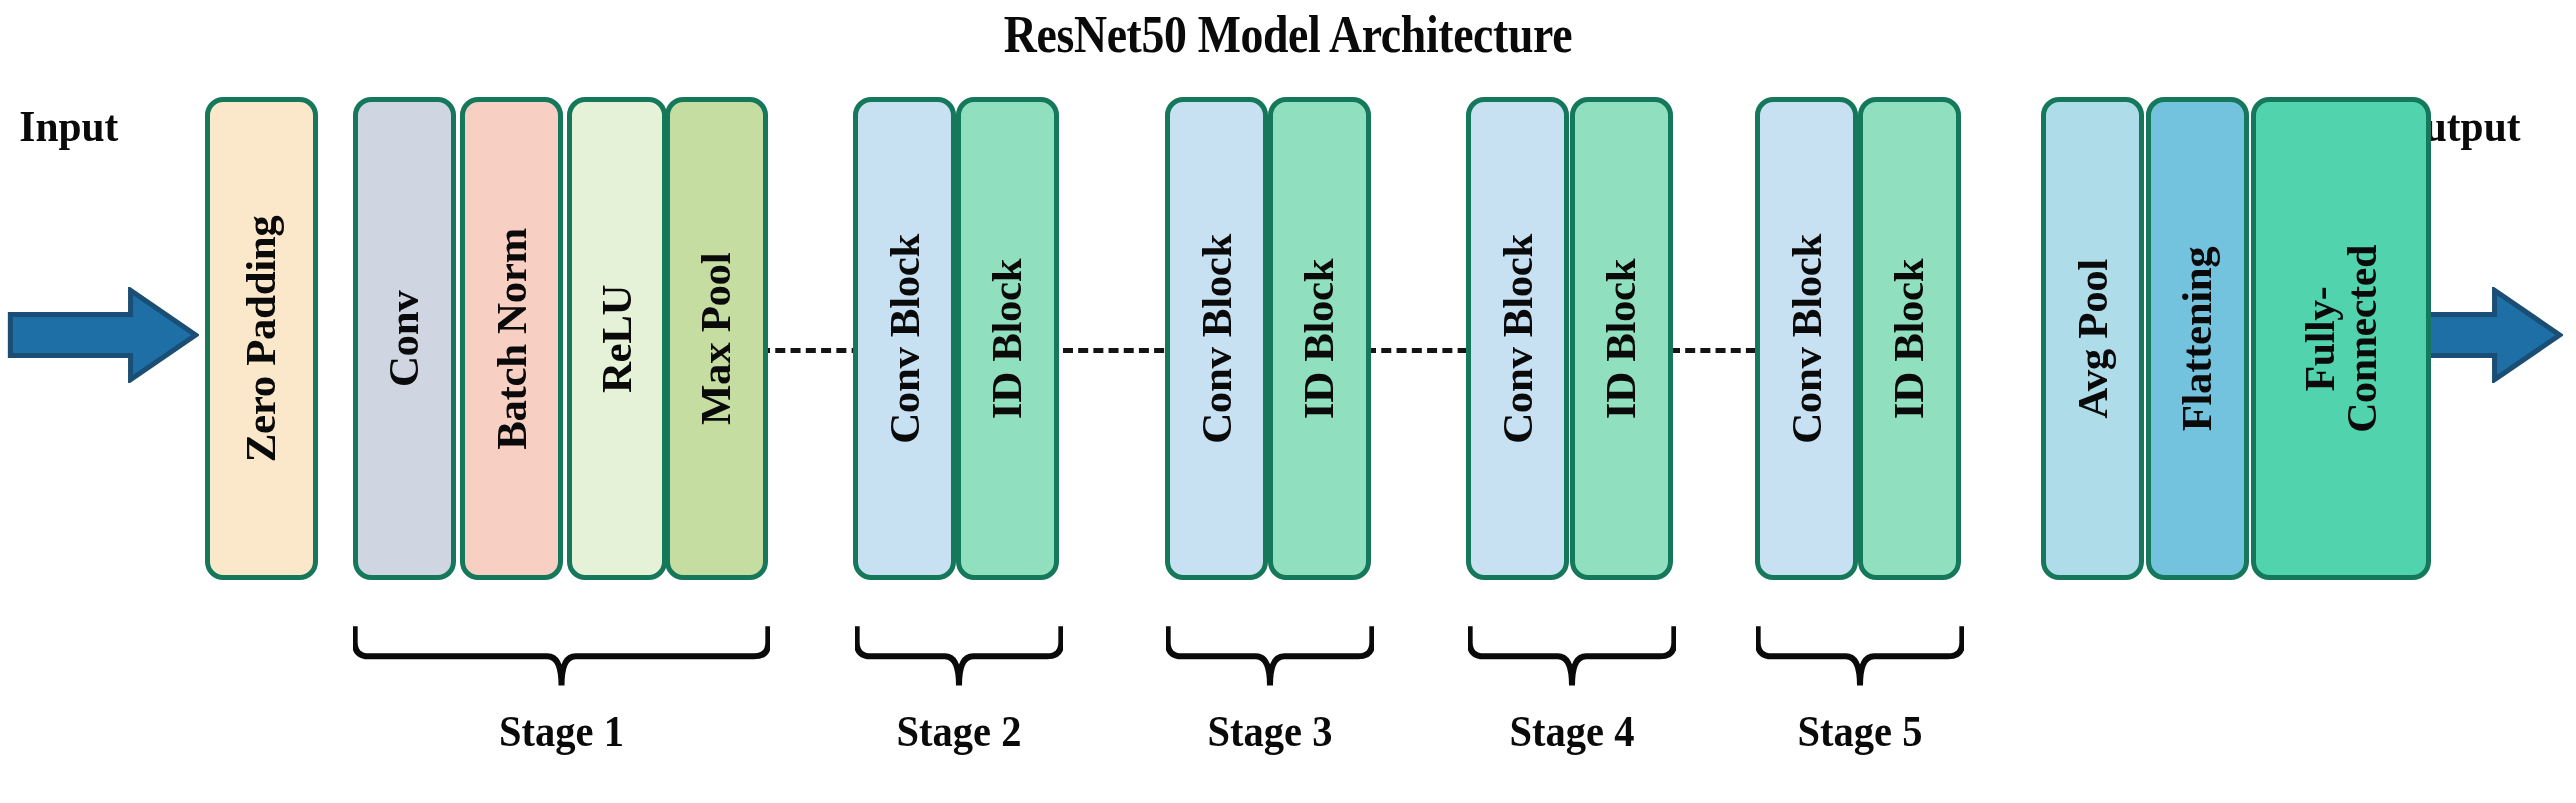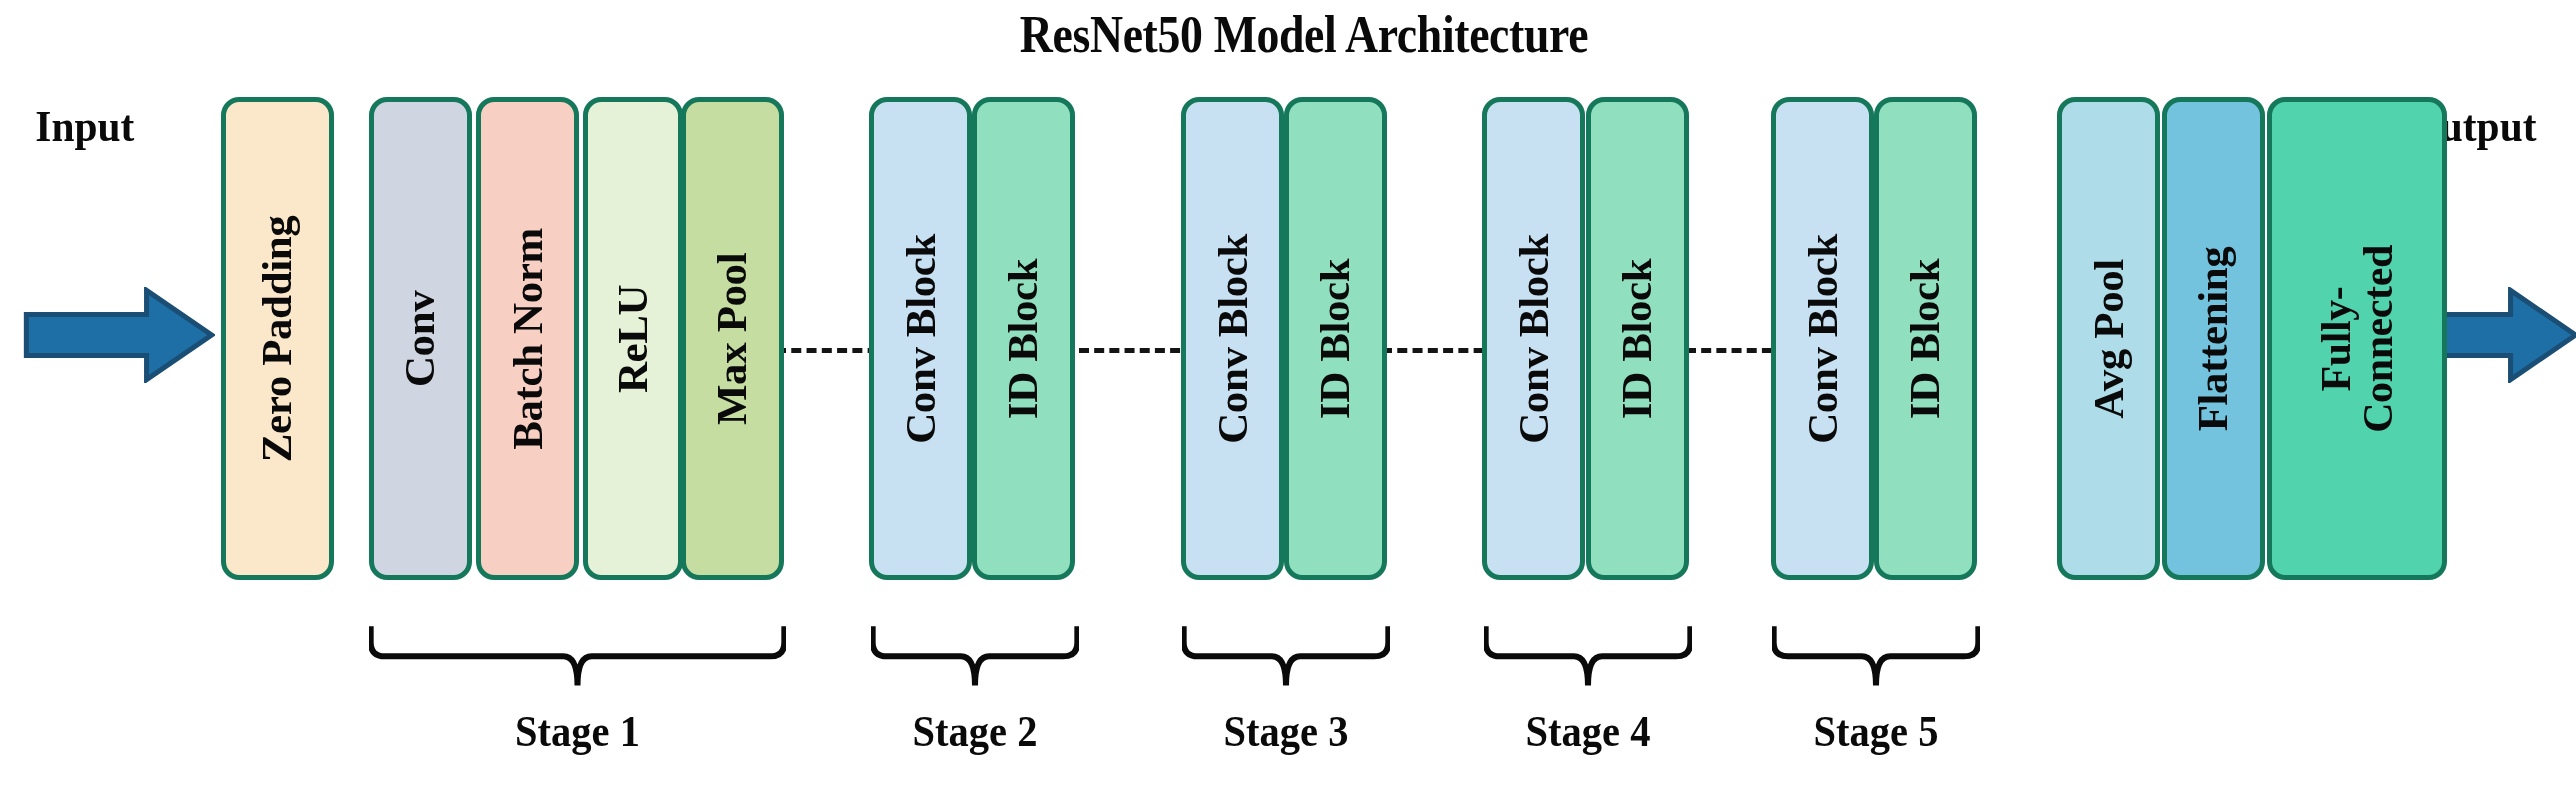--- a/index.html
+++ b/index.html
@@ -11,21 +11,21 @@
     width: 2576px;
     height: 803px;
     position: relative;
     overflow: hidden;
     font-family: "Liberation Serif", "DejaVu Serif", serif;
     -webkit-font-smoothing: antialiased;
   }
 
   #canvas {
     position: absolute;
-    left: 16px; top: 0;
+    left: 0; top: 0;
     width: 2052px;
     height: 803px;
     border-radius: 27px;
   }
 
   
   #diagram-title {
     position: absolute;
     left: 0;
     top: 5px;

